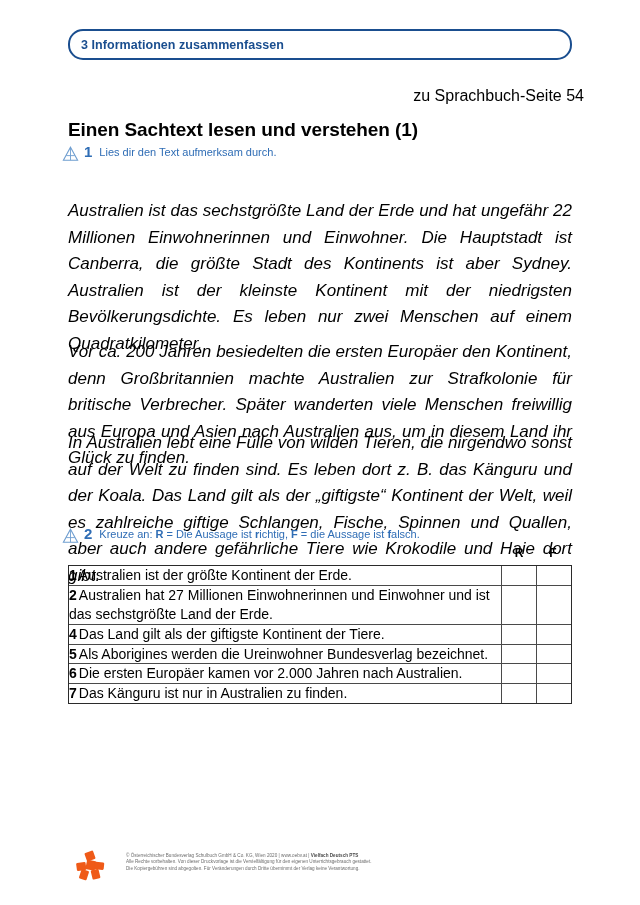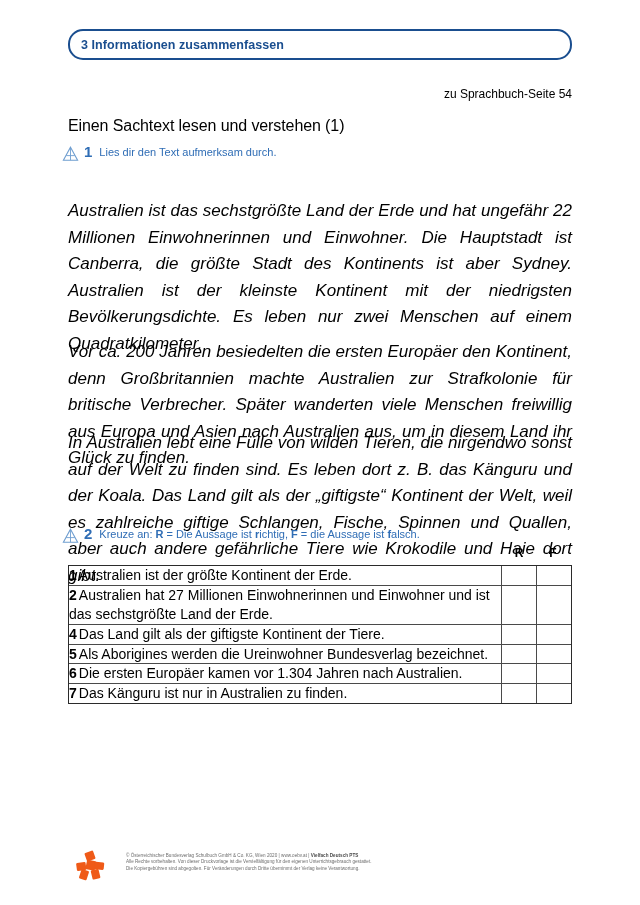--- a/index.html
+++ b/index.html
@@ -41,34 +41,34 @@
     color: #1a4e8f;
     font-size: 12.5px;
     font-weight: bold;
     letter-spacing: 0.05px;
     padding-left: 11px;
   }
 
   
   .page-ref {
     position: absolute;
-    right: 68px;
+    right: 56px;
     top: 87px;
-    font-size: 12px;
+    font-size: 16px;
     color: #000000;
     text-align: center;
   }
 
   
   .main-title {
     position: absolute;
     left: 68px;
     top: 106px;
-    font-size: 16px;
-    font-weight: normal;
+    font-size: 19px;
+    font-weight: bold;
     color: #000000;
     letter-spacing: -0.1px;
   }
 
   
   .task {
     position: absolute;
     display: flex;
     align-items: flex-start;
   }
@@ -254,21 +254,21 @@
           <td class="stmt"><span class="idx">4</span><span>Das Land gilt als der giftigste Kontinent der Tiere.</span></td>
           <td class="chk"></td>
           <td class="chk"></td>
         </tr>
         <tr>
           <td class="stmt"><span class="idx">5</span><span>Als Aborigines werden die Ureinwohner Bundesverlag bezeichnet.</span></td>
           <td class="chk"></td>
           <td class="chk"></td>
         </tr>
         <tr>
-          <td class="stmt"><span class="idx">6</span><span>Die ersten Europäer kamen vor 1.304 Jahren nach Australien.</span></td>
+          <td class="stmt"><span class="idx">6</span><span>Die ersten Europäer kamen vor 2.000 Jahren nach Australien.</span></td>
           <td class="chk"></td>
           <td class="chk"></td>
         </tr>
         <tr>
           <td class="stmt"><span class="idx">7</span><span>Das Känguru ist nur in Australien zu finden.</span></td>
           <td class="chk"></td>
           <td class="chk"></td>
         </tr>
       </tbody>
     </table>

